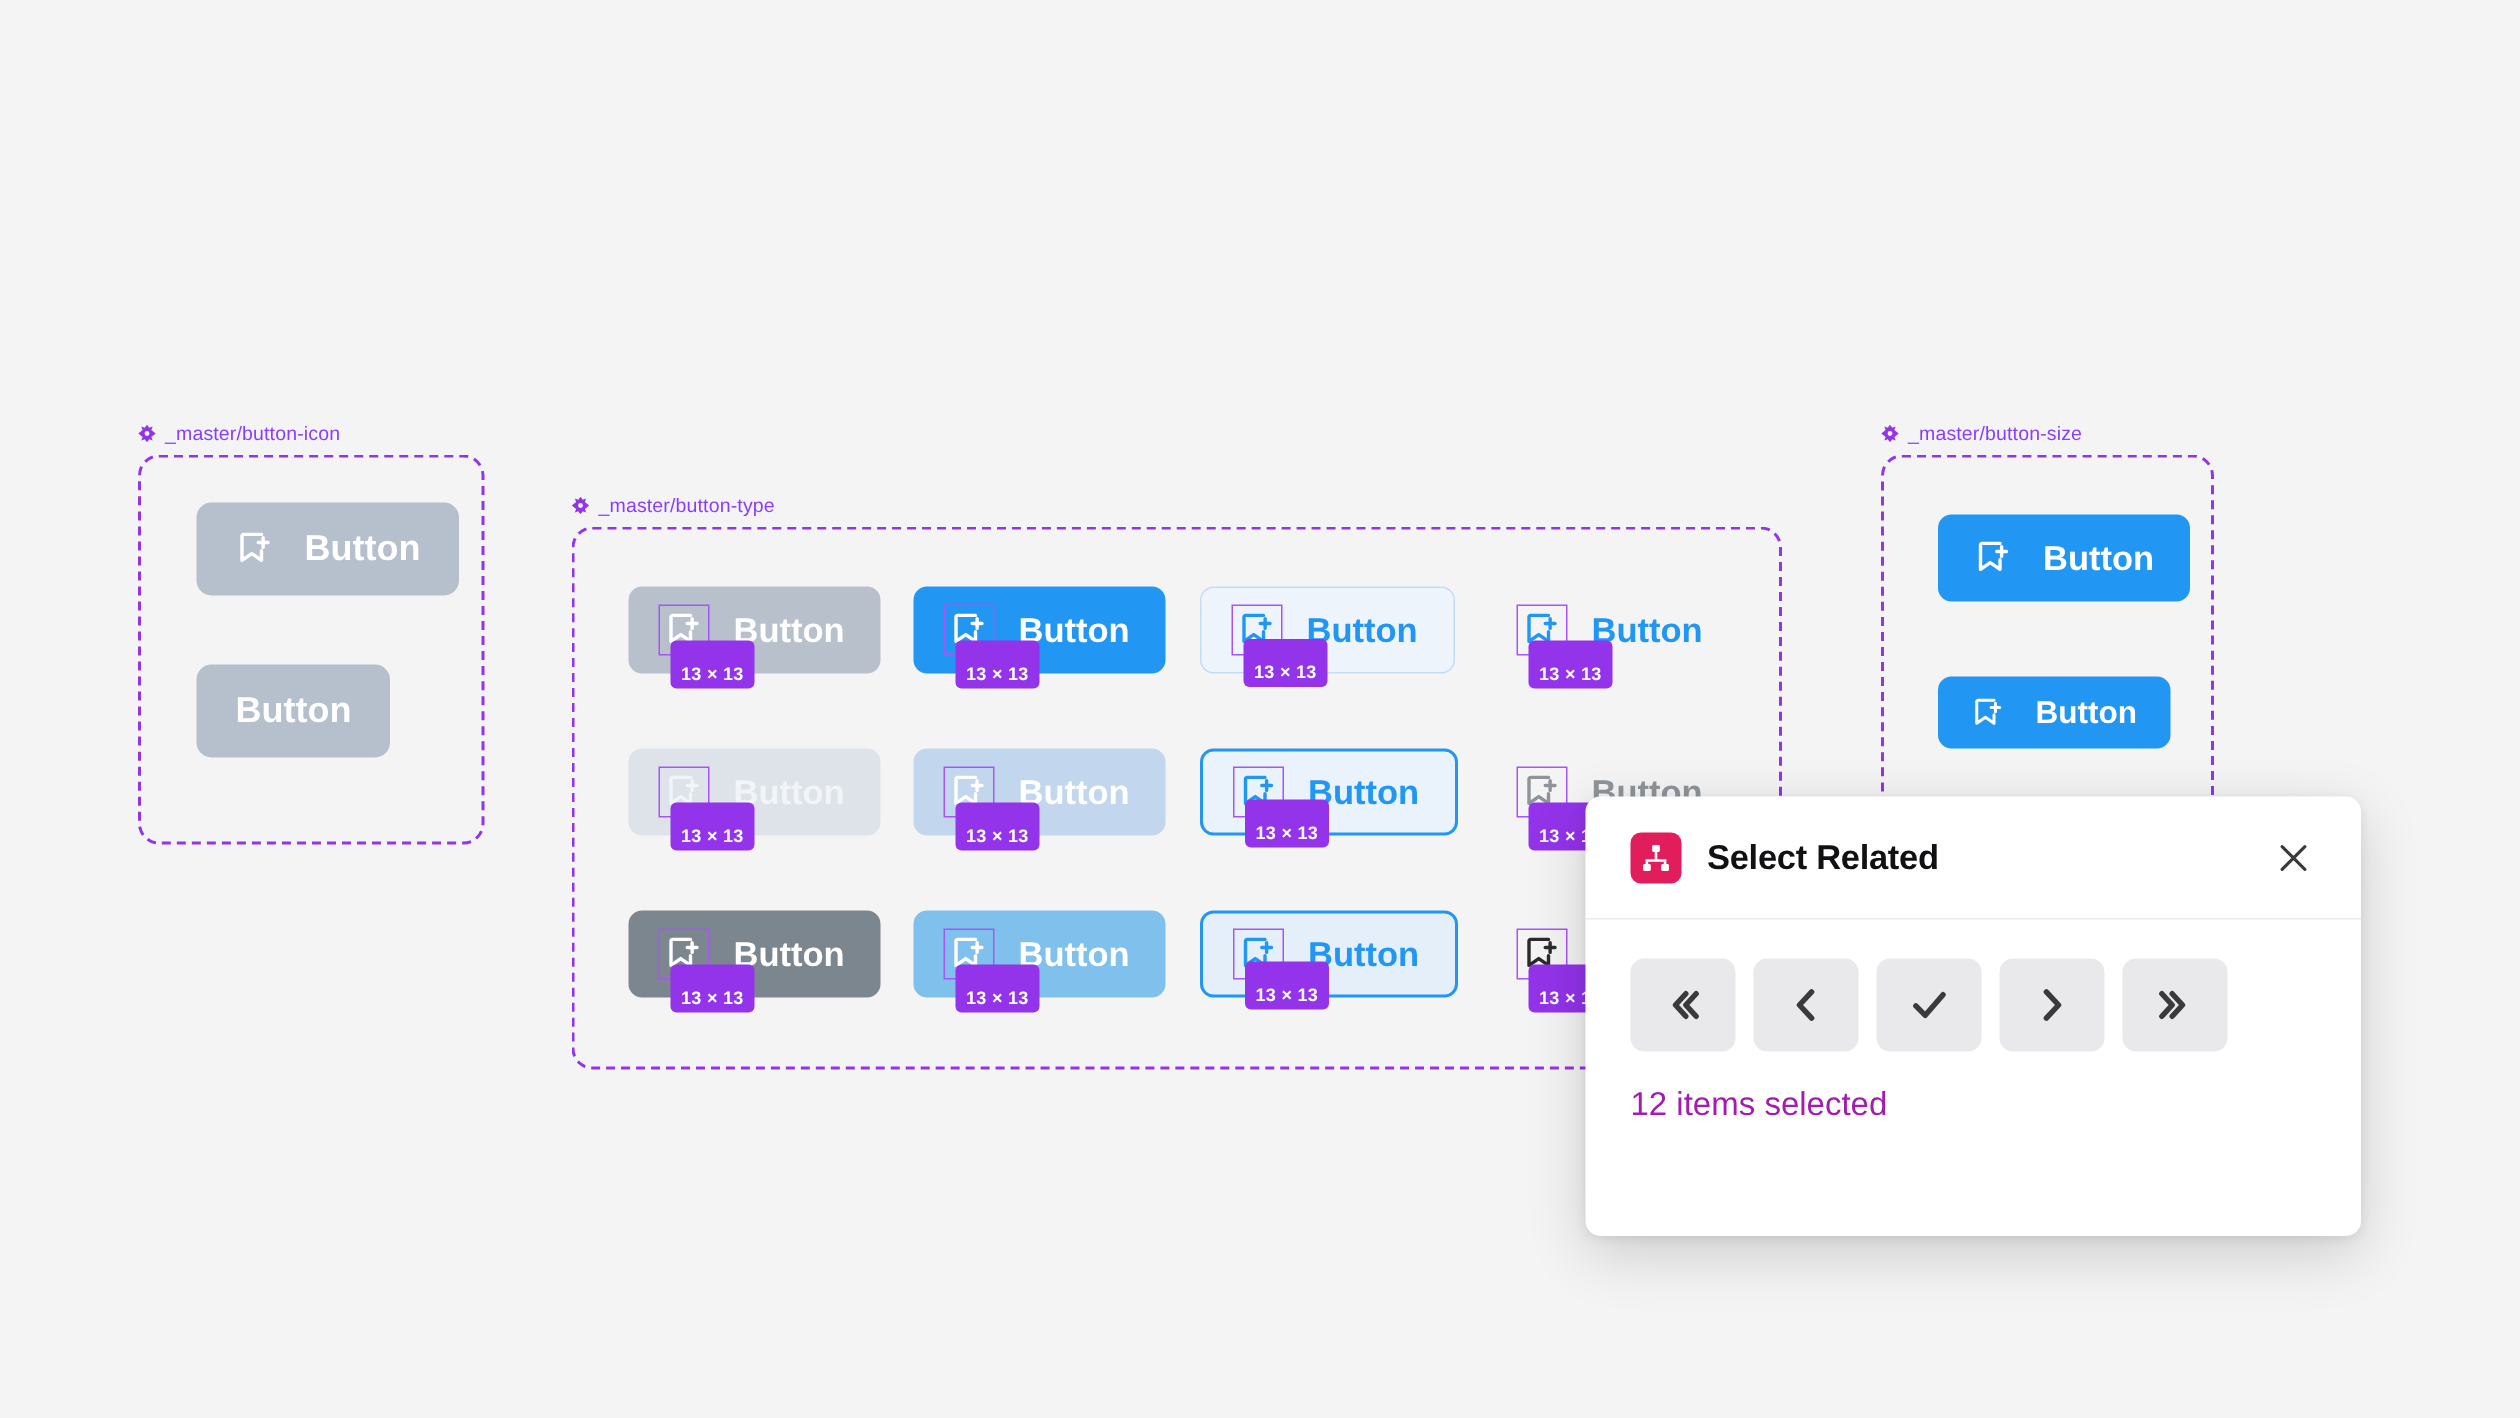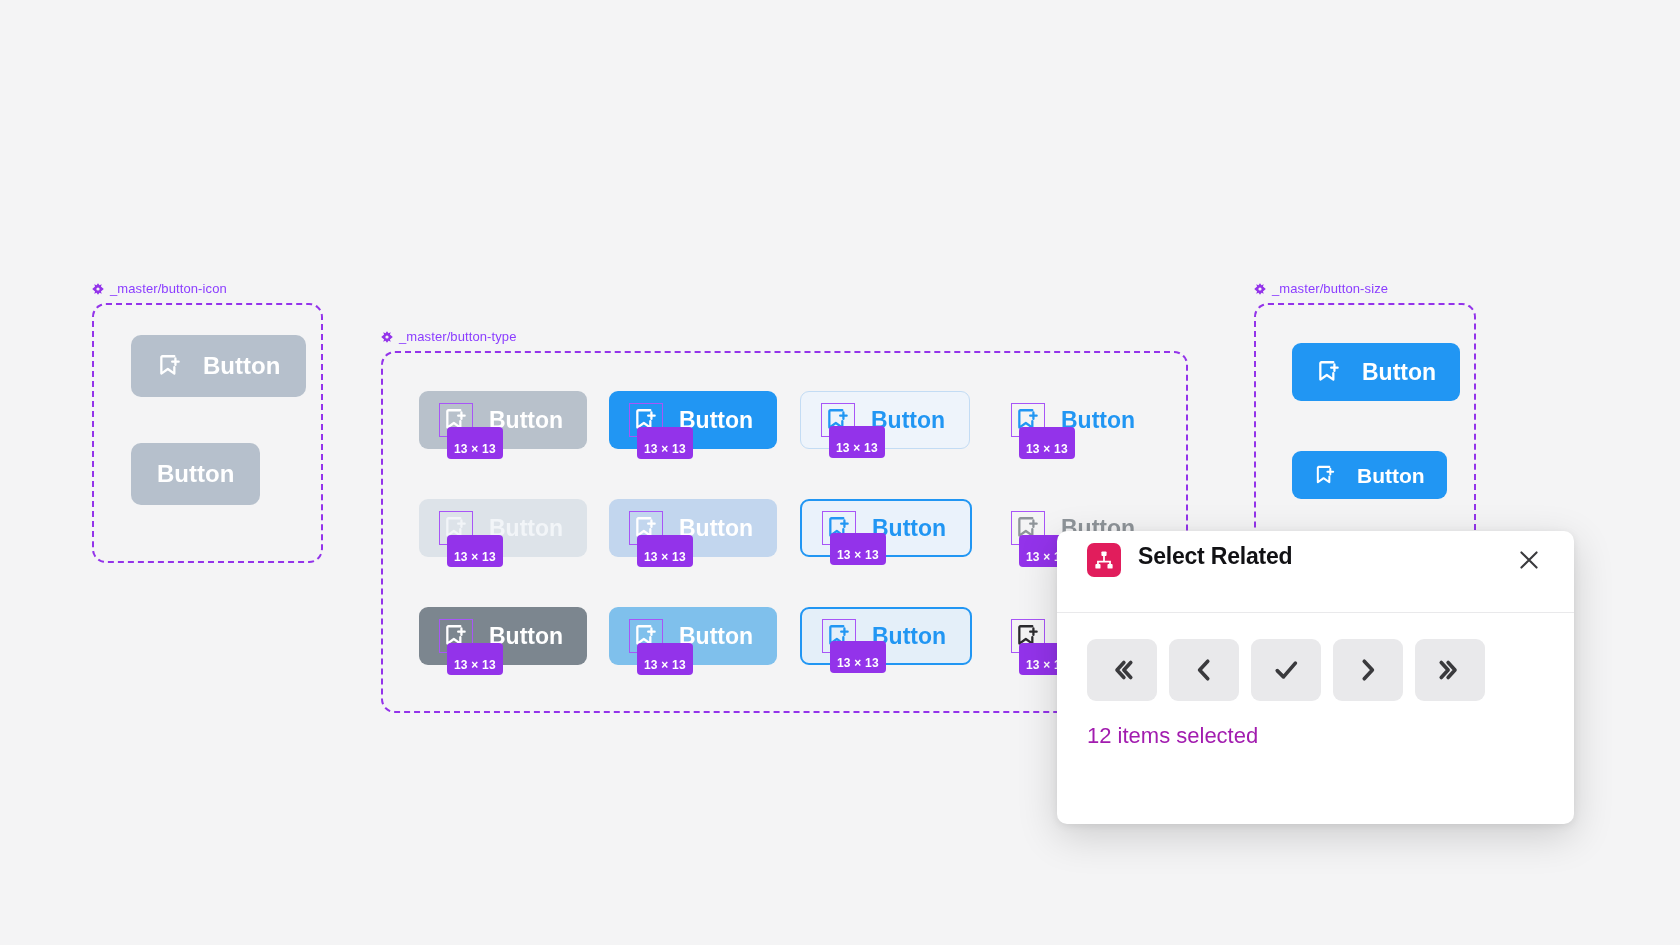--- a/index.html
+++ b/index.html
@@ -62,22 +62,22 @@
   
   #modal {
     position: absolute;
     background: #ffffff;
     border-radius: 10px;
     box-shadow: 0 12px 40px rgba(0,0,0,.16), 0 2px 8px rgba(0,0,0,.08);
     overflow: hidden;
     z-index: 50;
   }
   .modal-head {
-    display: flex; 
-    height: 82px; padding: 12px 28px 0 30px;
+    display: flex; align-items: center;
+    height: 82px; padding: 0 28px 0 30px;
     border-bottom: 1px solid #e9e9eb;
     box-sizing: border-box;
   }
   .modal-badge {
     width: 34px; height: 34px; border-radius: 7px;
     background: #e11d5c;
     display:flex; align-items:center; justify-content:center;
     flex: 0 0 auto;
   }
   .modal-title {

